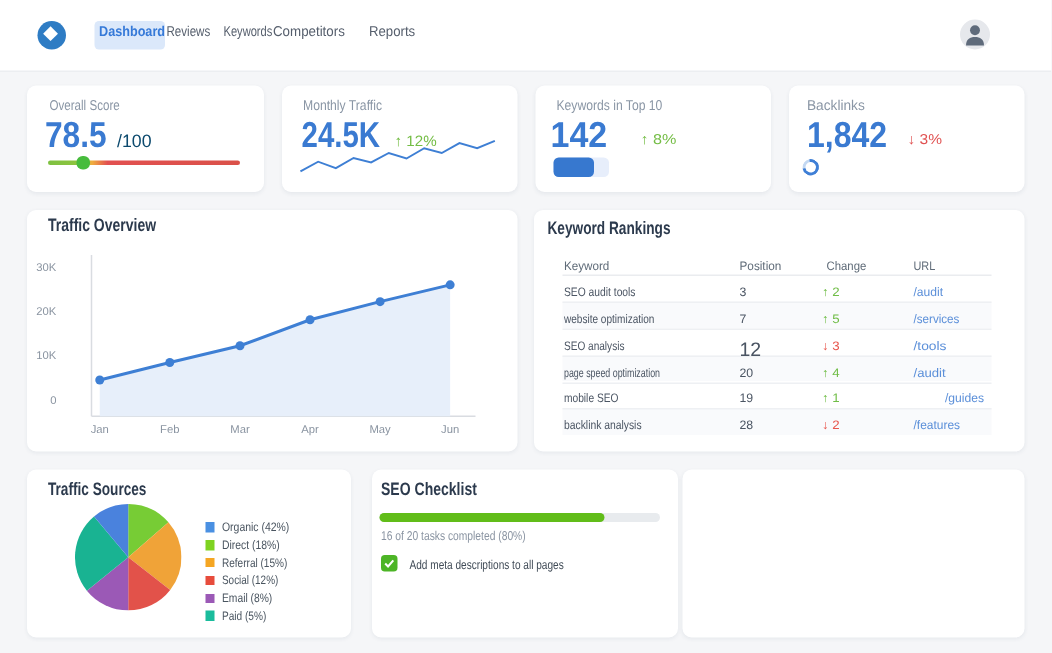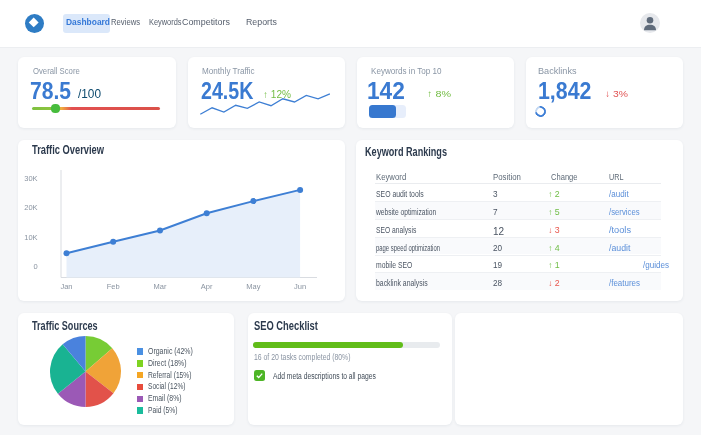--- a/index.html
+++ b/index.html
@@ -104,31 +104,31 @@
 <span class="tx" id="th4" style="left:608.7px;top:172.59px;font-size:8.2px;color:#5f6b78;transform:scaleX(0.885)">URL</span>
 <span class="tx" id="tr0a" style="left:375.7px;top:190.29px;font-size:8.2px;color:#4b5563;transform:scaleX(0.838)">SEO audit tools</span>
 <span class="tx" id="tr0b" style="left:493px;top:190.29px;font-size:8.2px;color:#4b5563">3</span>
 <span class="tx" id="tr0c" style="left:548.0px;top:190.29px;font-size:8.2px;color:#70bd47;transform:scaleX(1.079)">↑ 2</span>
 <span class="tx" id="tr0d" style="left:608.7px;top:190.29px;font-size:8.2px;color:#5b8fd9;transform:scaleX(0.983)">/audit</span>
 <span class="tx" id="tr1a" style="left:375.7px;top:208.05px;font-size:8.2px;color:#4b5563;transform:scaleX(0.818)">website optimization</span>
 <span class="tx" id="tr1b" style="left:493px;top:208.05px;font-size:8.2px;color:#4b5563">7</span>
 <span class="tx" id="tr1c" style="left:548.0px;top:208.05px;font-size:8.2px;color:#70bd47;transform:scaleX(1.079)">↑ 5</span>
 <span class="tx" id="tr1d" style="left:608.7px;top:208.05px;font-size:8.2px;color:#5b8fd9;transform:scaleX(0.947)">/services</span>
 <span class="tx" id="tr2a" style="left:375.7px;top:225.81px;font-size:8.2px;color:#4b5563;transform:scaleX(0.820)">SEO analysis</span>
-<span class="tx" id="tr2b" style="left:493px;top:225.81px;font-size:10px;color:#4b5563">12</span>
+<span class="tx" id="tr2b" style="left:493px;top:225.81px;font-size:13px;color:#4b5563">12</span>
 <span class="tx" id="tr2c" style="left:548.0px;top:225.81px;font-size:8.2px;color:#e8564d;transform:scaleX(1.079)">↓ 3</span>
 <span class="tx" id="tr2d" style="left:608.7px;top:225.81px;font-size:8.2px;color:#5b8fd9;transform:scaleX(1.124)">/tools</span>
 <span class="tx" id="tr3a" style="left:375.7px;top:243.57px;font-size:8.2px;color:#4b5563;transform:scaleX(0.721)">page speed optimization</span>
 <span class="tx" id="tr3b" style="left:493px;top:243.57px;font-size:8.2px;color:#4b5563">20</span>
 <span class="tx" id="tr3c" style="left:548.0px;top:243.57px;font-size:8.2px;color:#70bd47;transform:scaleX(1.079)">↑ 4</span>
 <span class="tx" id="tr3d" style="left:608.7px;top:243.57px;font-size:8.2px;color:#5b8fd9;transform:scaleX(1.069)">/audit</span>
 <span class="tx" id="tr4a" style="left:375.7px;top:261.33px;font-size:8.2px;color:#4b5563;transform:scaleX(0.831)">mobile SEO</span>
 <span class="tx" id="tr4b" style="left:493px;top:261.33px;font-size:8.2px;color:#4b5563">19</span>
 <span class="tx" id="tr4c" style="left:548.0px;top:261.33px;font-size:8.2px;color:#70bd47;transform:scaleX(1.079)">↑ 1</span>
-<span class="tx" id="tr4d" style="left:643px;top:261.33px;font-size:8.2px;color:#5b8fd9;transform:scaleX(0.985)">/guides</span>
+<span class="tx" id="tr4d" style="left:630px;top:261.33px;font-size:8.2px;color:#5b8fd9;transform:scaleX(0.985)">/guides</span>
 <span class="tx" id="tr5a" style="left:375.7px;top:279.09px;font-size:8.2px;color:#4b5563;transform:scaleX(0.842)">backlink analysis</span>
 <span class="tx" id="tr5b" style="left:493px;top:279.09px;font-size:8.2px;color:#4b5563">28</span>
 <span class="tx" id="tr5c" style="left:548.0px;top:279.09px;font-size:8.2px;color:#e8564d;transform:scaleX(1.079)">↓ 2</span>
 <span class="tx" id="tr5d" style="left:608.7px;top:279.09px;font-size:8.2px;color:#5b8fd9;transform:scaleX(0.973)">/features</span>
 <span class="tx" id="lg0" style="left:147.8px;top:347.09px;font-size:8.2px;color:#4a5560;transform:scaleX(0.850)">Organic (42%)</span>
 <span class="tx" id="lg1" style="left:147.8px;top:358.89px;font-size:8.2px;color:#4a5560;transform:scaleX(0.846)">Direct (18%)</span>
 <span class="tx" id="lg2" style="left:147.8px;top:370.69px;font-size:8.2px;color:#4a5560;transform:scaleX(0.817)">Referral (15%)</span>
 <span class="tx" id="lg3" style="left:147.8px;top:382.49px;font-size:8.2px;color:#4a5560;transform:scaleX(0.808)">Social (12%)</span>
 <span class="tx" id="lg4" style="left:147.8px;top:394.29px;font-size:8.2px;color:#4a5560;transform:scaleX(0.837)">Email (8%)</span>
 <span class="tx" id="lg5" style="left:147.8px;top:406.09px;font-size:8.2px;color:#4a5560;transform:scaleX(0.821)">Paid (5%)</span>

